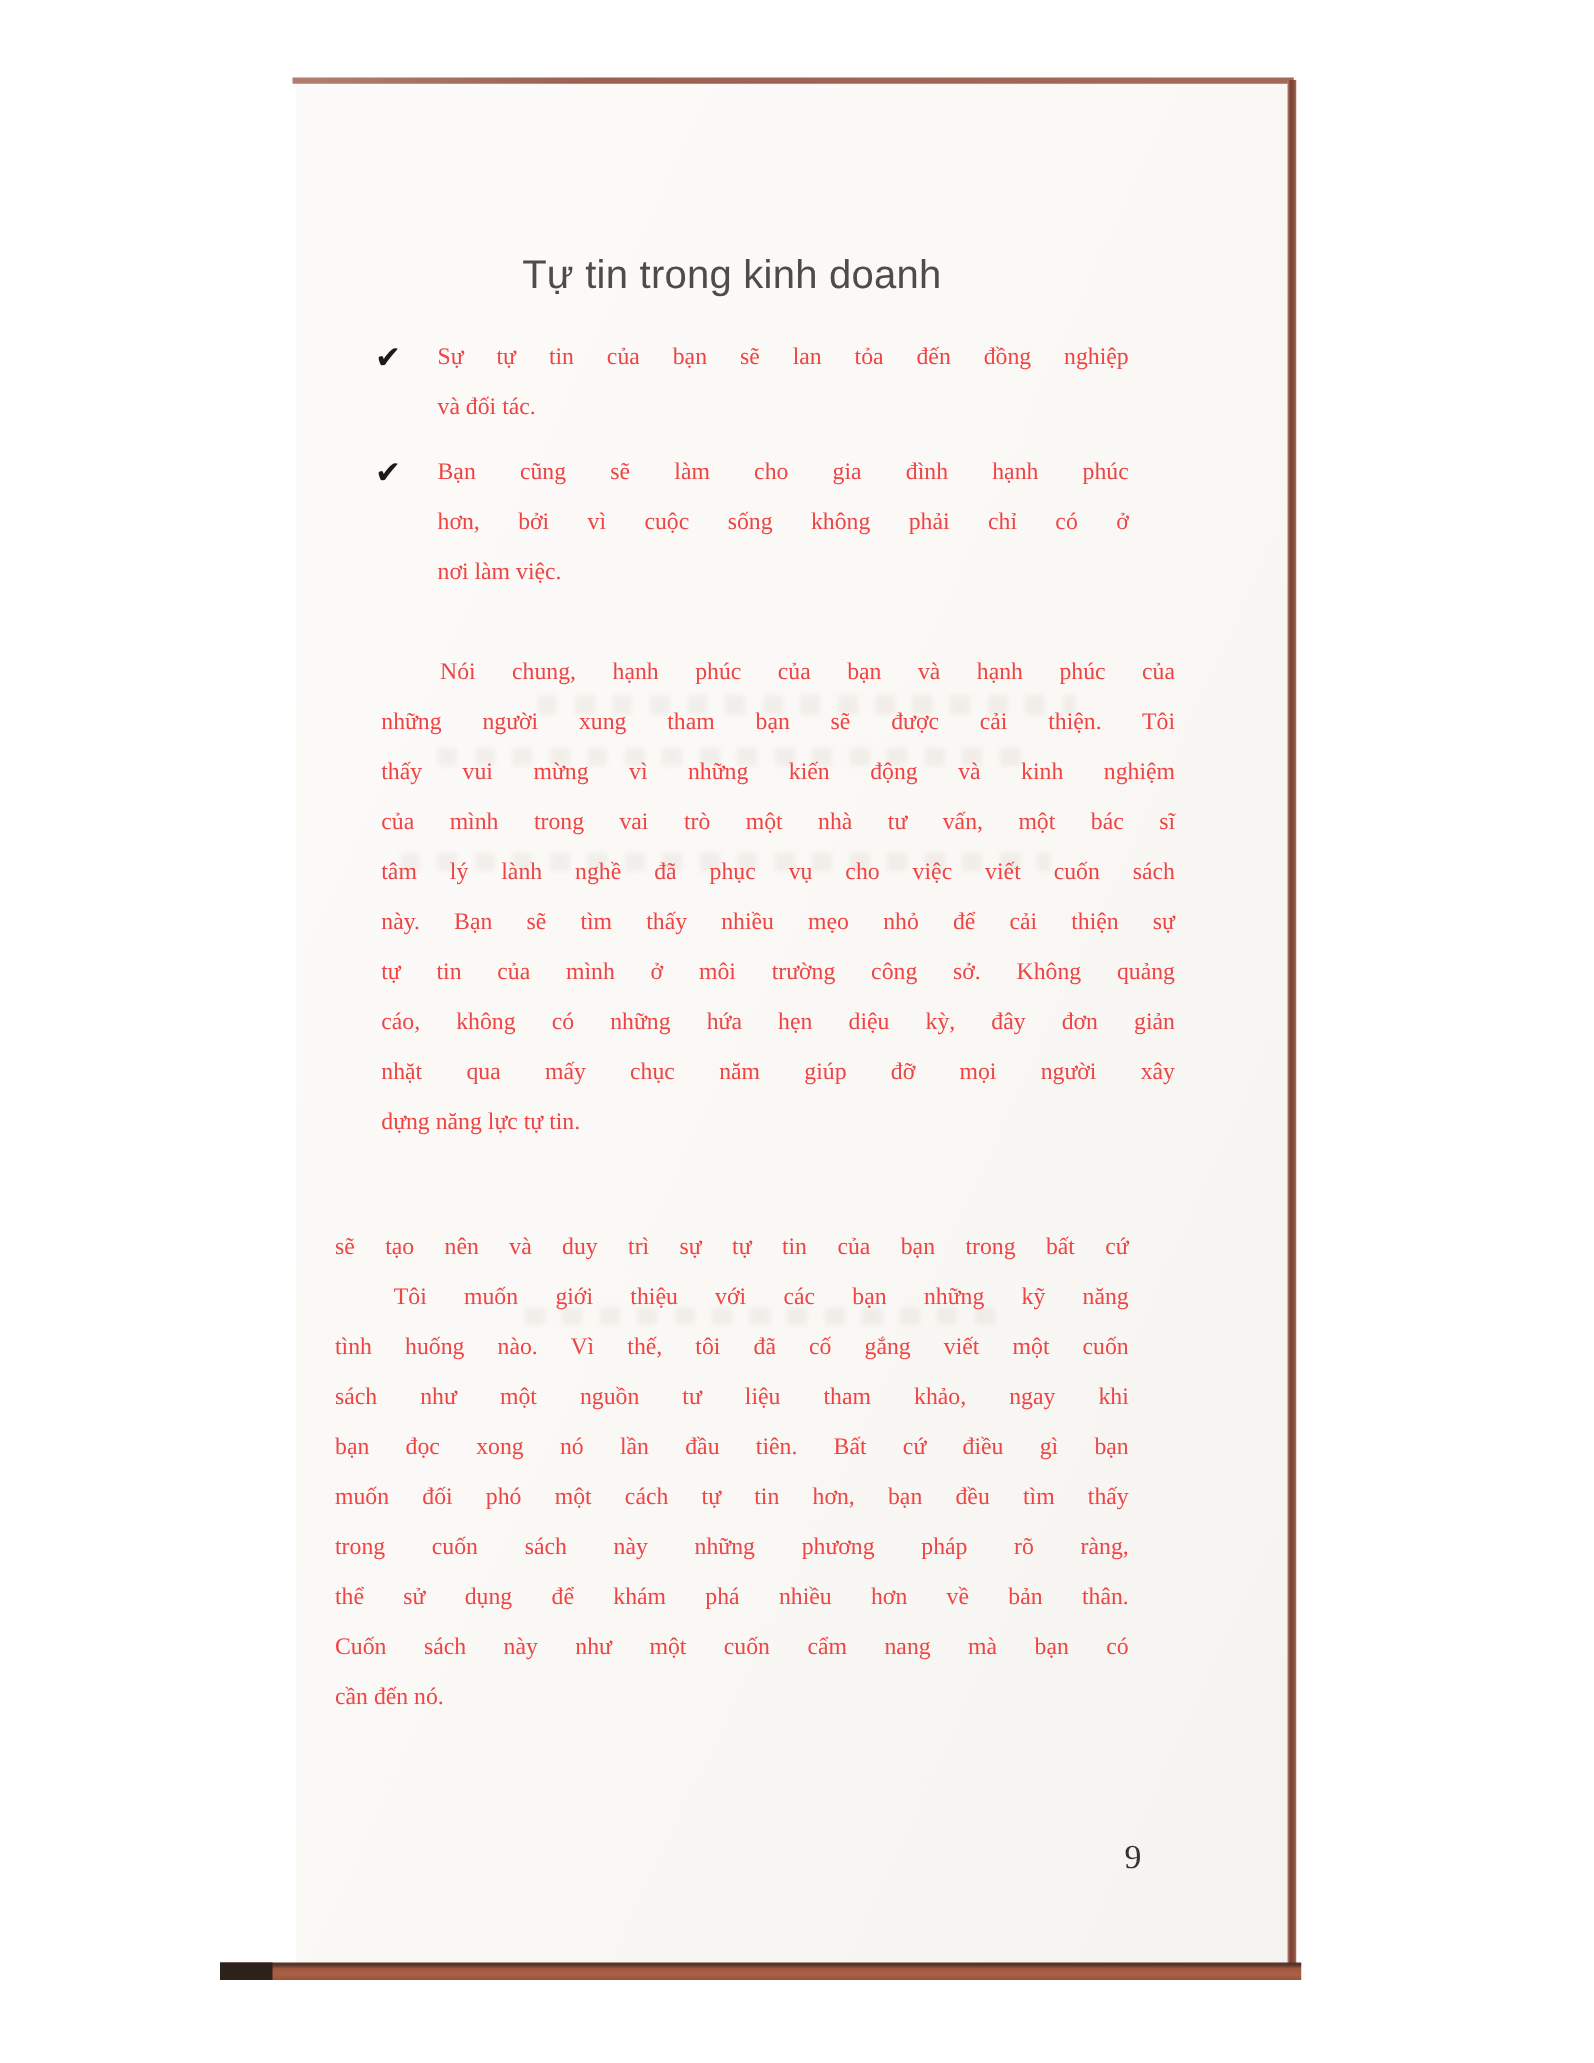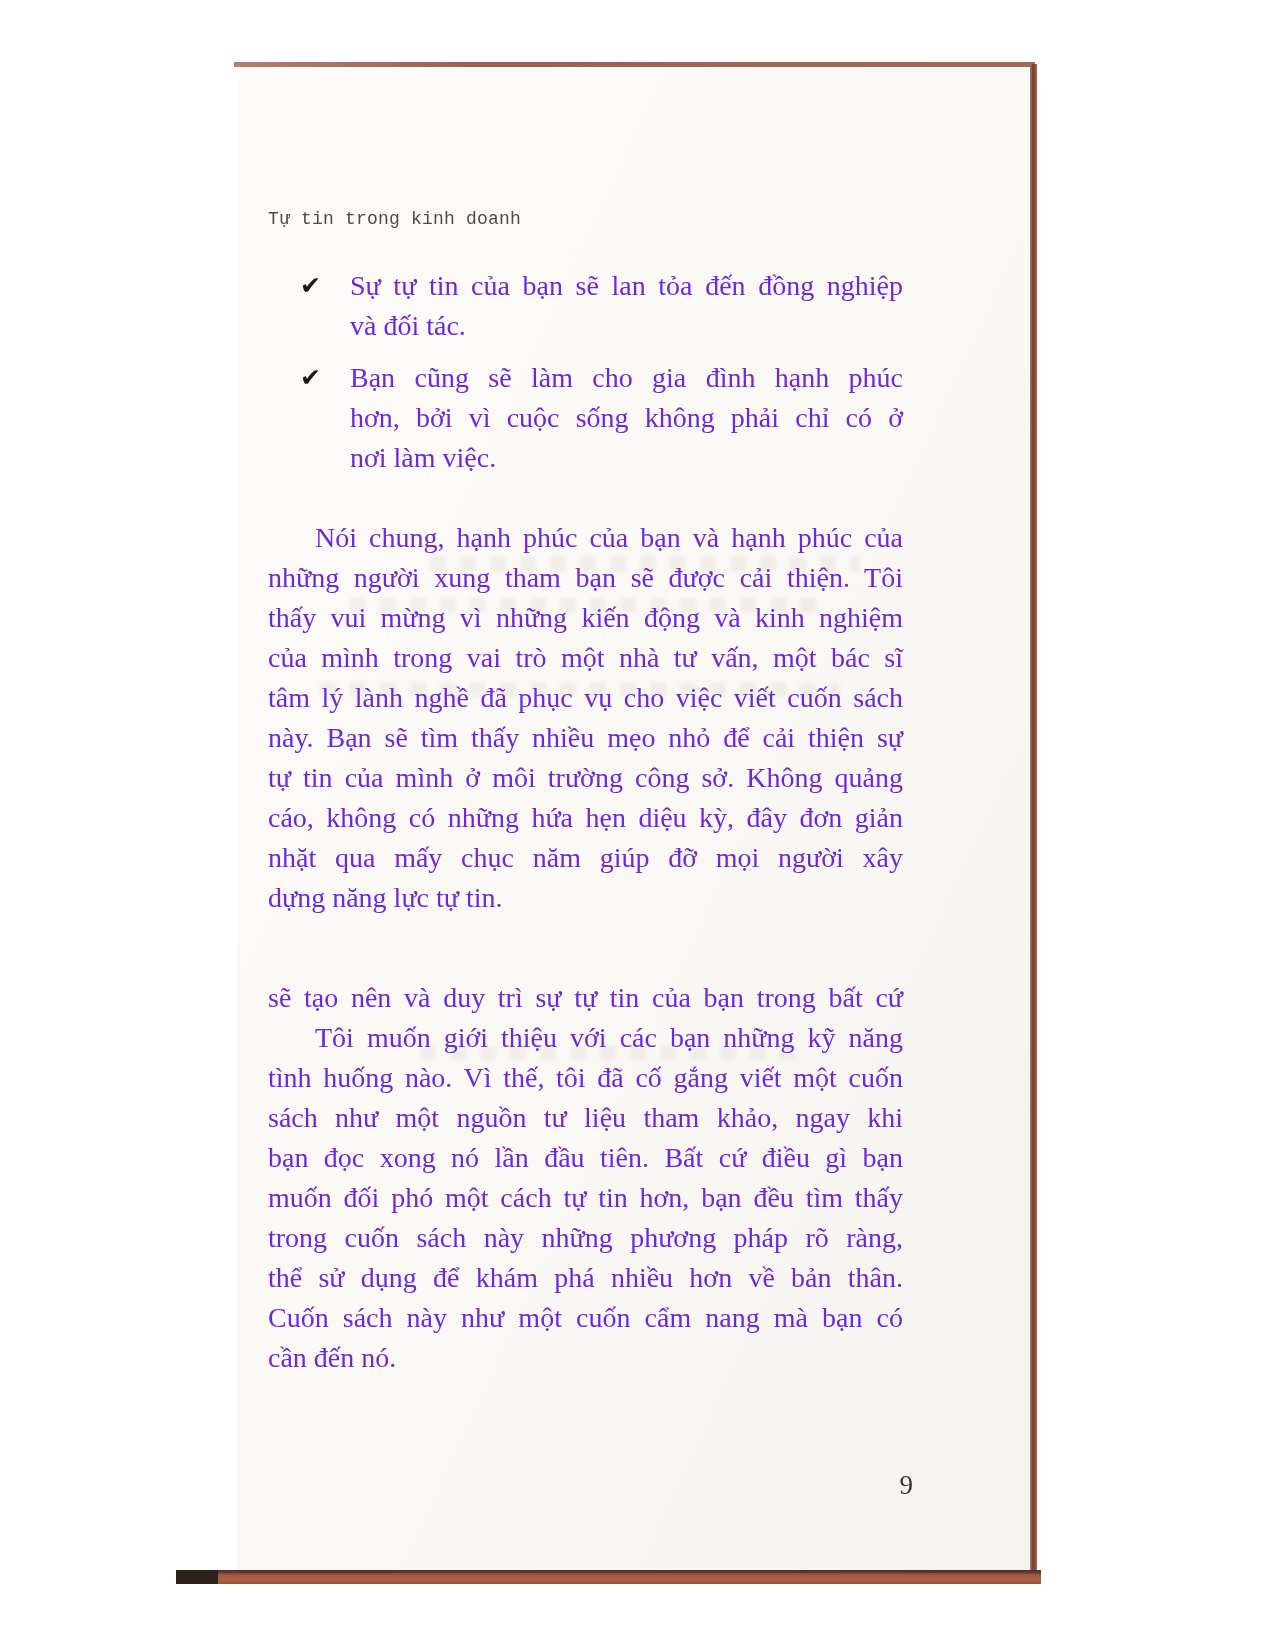--- a/index.html
+++ b/index.html
@@ -23,41 +23,41 @@
   .edge-bottom {
     position:absolute; left:176px; top:1570px; width:865px; height:14px;
     background:linear-gradient(to bottom,#53322a 0%,#5a362c 15%,#a25840 35%,#a86046 70%,#99543c 100%);
   }
   .edge-bottom-dark {
     position:absolute; left:176px; top:1570px; width:42px; height:14px;
     background:#2c211b;
   }
   .running-header {
     position:absolute; left:268px; top:202px; width:635px;
-    text-align:left;
-    font-family:Liberation Mono, monospace;
-    font-size:18px; line-height:34px; color:#4e4c49; letter-spacing:0.2px;
+    text-align:center;
+    font-family:Liberation Sans, sans-serif;
+    font-size:32px; line-height:34px; color:#4e4c49; letter-spacing:0.2px;
   }
   .bullets { position:absolute; left:300px; top:266px; width:603px; }
   .bullet { display:flex; align-items:flex-start; }
   .bullet + .bullet { margin-top:12px; }
   .check {
     flex:0 0 50px; width:50px;
     font-family:"DejaVu Sans", sans-serif;
     font-size:25px; line-height:40px; color:#1c1a18;
   }
   .bullet-lines { flex:1 1 auto; min-width:0; }
   .line {
-    font-size:28px; line-height:40px; color:#6d28d9;
+    font-size:19px; line-height:40px; color:#ef4444;
     text-align:justify; text-align-last:justify;
   }
   .line.last { text-align-last:left; }
   .line.indent { text-indent:47px; }
   .para { position:absolute; left:268px; width:635px; }
-  .para1 { top:518px; }
+  .para1 { top:518px;margin-left:37px; }
   .para2 { top:978px; }
   .page-number {
     position:absolute; left:268px; top:1468px; width:645px;
     text-align:right; font-size:27px; line-height:34px; color:#353230;
   }
   .bleed {
     position:absolute; opacity:0.07; filter:blur(2px); pointer-events:none;
     background:repeating-linear-gradient(90deg,#7a6a52 0 16px, transparent 16px 30px);
   }
   .bleed.b1 { left:430px; top:556px;  width:430px; height:16px; }

